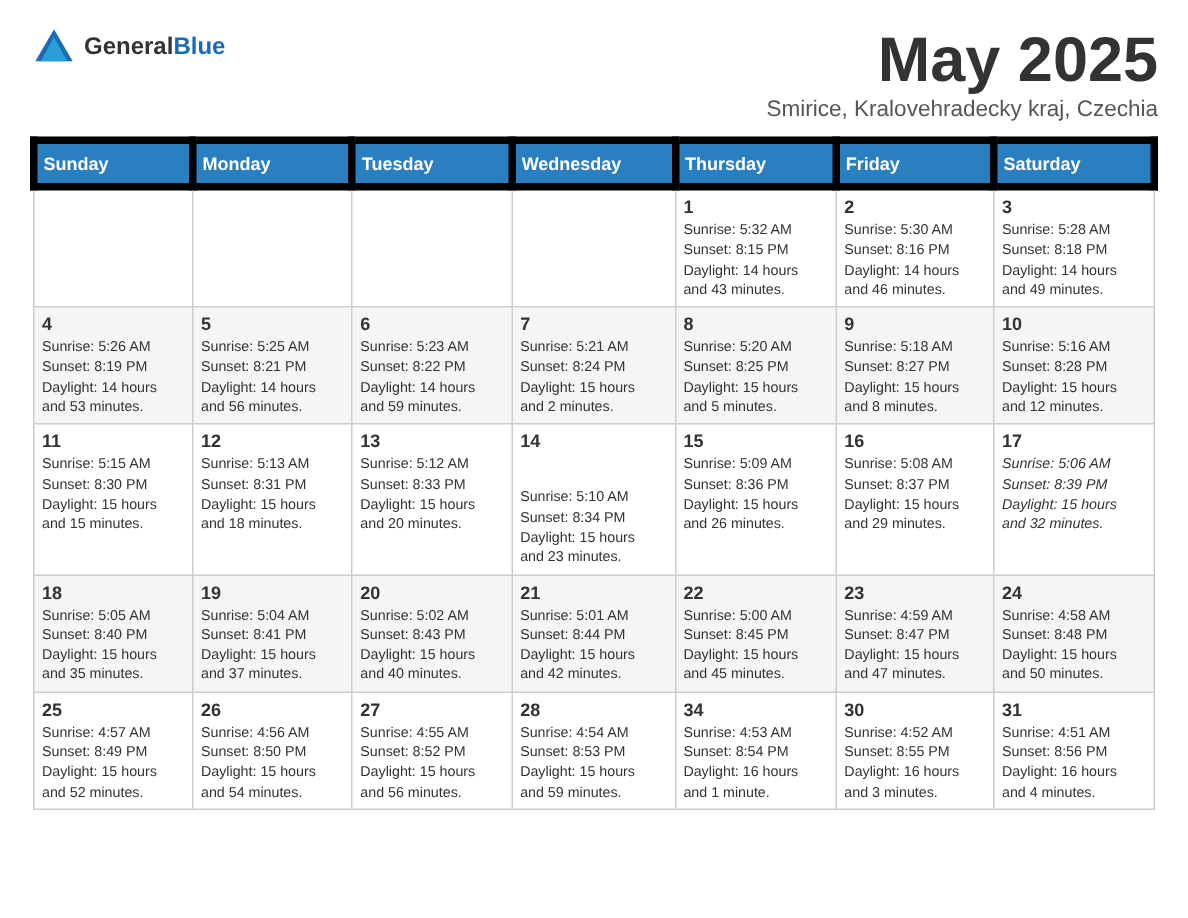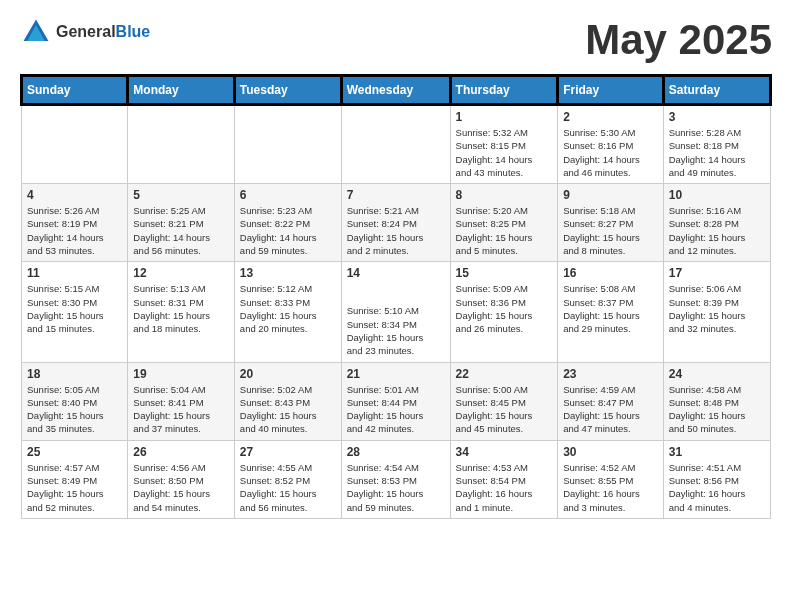--- a/index.html
+++ b/index.html
@@ -57,21 +57,21 @@
       border-collapse: collapse;
       border: 1px solid #ccc;
     }
     .calendar-table th {
       background-color: #2a7fc1;
       color: #fff;
       font-size: 12px;
       font-weight: bold;
       padding: 6px 4px;
       text-align: left;
-      border: 3px solid #000000;
+      border: 5px solid #000000;
     }
     .calendar-table td {
       vertical-align: top;
       border: 1px solid #ccc;
       padding: 4px 5px;
       width: 113px;
       min-height: 80px;
       font-size: 10px;
       color: #333;
       background: #fff;
@@ -102,20 +102,21 @@
       <polygon points="18,4 32,28 4,28" fill="#1a6bb5"></polygon>
       <polygon points="18,10 28,28 8,28" fill="#2a9fd6"></polygon>
     </svg>
     <div class="logo-text">
       <span class="logo-general">General</span>
       <span class="logo-blue">Blue</span>
     </div>
   </div>
   <div class="title-section">
     <div class="month-title">May 2025</div>
+    <div class="location-title">Smirice, Kralovehradecky kraj, Czechia</div>
   </div>
 </div>
 
 <table class="calendar-table">
   <thead>
     <tr>
     <th>Sunday</th>
         <th>Monday</th>
         <th>Tuesday</th>
         <th>Wednesday</th>
@@ -241,21 +242,21 @@
         </td>
         <td>
           <div class="day-number">16</div>
           <div class="day-info" style="white-space: pre-line;">Sunrise: 5:08 AM
 Sunset: 8:37 PM
 Daylight: 15 hours
 and 29 minutes.</div>
         </td>
         <td>
           <div class="day-number">17</div>
-          <div class="day-info" style="white-space: pre-line;">Sunrise: 5:06 AM
+          <div class="day-info" style="white-space: pre-line; font-style: italic;">Sunrise: 5:06 AM
 Sunset: 8:39 PM
 Daylight: 15 hours
 and 32 minutes.</div>
         </td>
       </tr>
       <tr>
         <td>
           <div class="day-number">18</div>
           <div class="day-info" style="white-space: pre-line;">Sunrise: 5:05 AM
 Sunset: 8:40 PM

